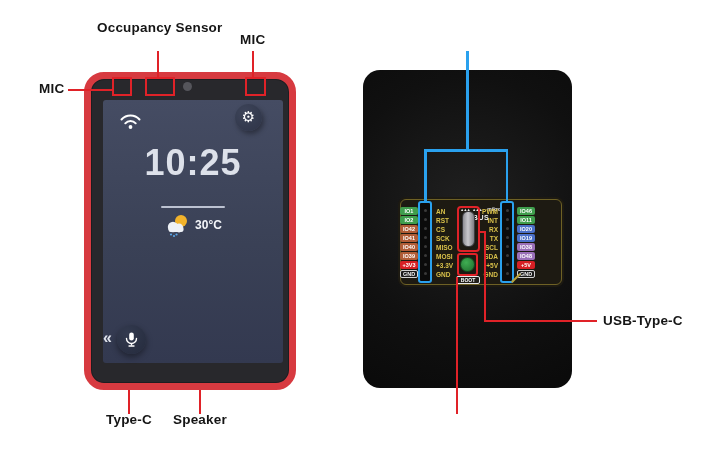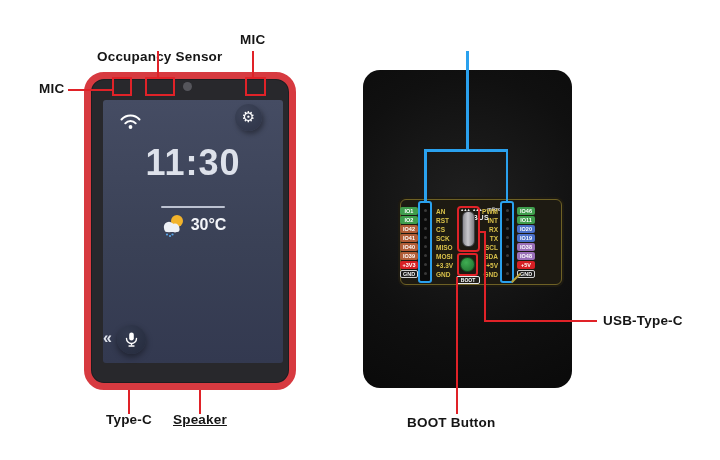--- a/index.html
+++ b/index.html
@@ -26,21 +26,21 @@
   #gear-btn{position:absolute;left:235px;top:104px;width:27px;height:27px;border-radius:50%;
     background:radial-gradient(circle at 35% 30%,#3d4459,#2e3447);box-shadow:2px 3px 5px rgba(0,0,0,.35);
     display:flex;align-items:center;justify-content:center;color:#fff;font-size:15px;line-height:1;
     font-family:"DejaVu Sans",sans-serif;}
   #clock{position:absolute;left:103px;top:142px;width:180px;text-align:center;
     font-size:36px;font-weight:700;color:#dde1ea;letter-spacing:1px;}
   #date{position:absolute;left:103px;top:188px;width:180px;text-align:center;
     font-size:10px;font-weight:700;color:#eceef4;}
   #divider{position:absolute;left:161px;top:206px;width:64px;height:2px;background:#bcc2d1;border-radius:1px;}
   #weather{position:absolute;left:103px;top:212px;width:180px;display:flex;align-items:center;justify-content:center;gap:5px;}
-  #temp{font-size:16px;font-weight:700;color:#f3f5f9;}
+  #temp{font-size:12px;font-weight:700;color:#f3f5f9;}
   #back-chevron{position:absolute;left:103px;top:329px;color:#e2e5ee;font-size:16px;font-weight:700;}
   #mic-btn{position:absolute;left:117px;top:325px;width:29px;height:29px;border-radius:50%;
     background:radial-gradient(circle at 35% 30%,#333a4f,#252b3d);box-shadow:0 3px 6px rgba(0,0,0,.4);
     display:flex;align-items:center;justify-content:center;}
 
   
   #device-back{position:absolute;left:363px;top:70px;width:209px;height:318px;border-radius:17px;
     background:radial-gradient(circle at 50% 42%,#202020 0%,#101010 60%,#0a0a0a 100%);}
   #board{position:absolute;left:398px;top:197px;width:166px;height:90px;background:#1d1a12;border-radius:8px;}
   #board-outline{position:absolute;left:2px;top:2px;right:2px;bottom:2px;border:1px solid #6e6125;border-radius:6px;}
@@ -83,21 +83,21 @@
   <div id="camera-dot"></div>
 
   <svg id="wifi" width="23" height="18" viewBox="0 0 23 18">
     <path d="M2.5 7.5 A 12 12 0 0 1 20.5 7.5" fill="none" stroke="#ffffff" stroke-width="2" stroke-linecap="round"></path>
     <path d="M6.3 11.3 A 7 7 0 0 1 16.7 11.3" fill="none" stroke="#ffffff" stroke-width="2" stroke-linecap="round"></path>
     <circle cx="11.5" cy="15" r="1.9" fill="#ffffff"></circle>
   </svg>
   <div id="gear-btn">
     <span>⚙</span>
   </div>
-  <div id="clock">11:30</div>
+  <div id="clock">10:25</div>
   <div id="divider"></div>
   <div id="weather">
     <svg width="26" height="26" viewBox="0 0 26 26">
       <circle cx="17" cy="9" r="6" fill="#f2b32b"></circle>
       <circle cx="9" cy="15" r="5.2" fill="#eef1f6"></circle>
       <circle cx="15" cy="16" r="4.4" fill="#eef1f6"></circle>
       <rect x="4.5" y="15" width="15" height="5" rx="2.5" fill="#eef1f6"></rect>
       <circle cx="7" cy="22.5" r="1.1" fill="#5aa7e8"></circle>
       <circle cx="10" cy="24" r="1.1" fill="#5aa7e8"></circle>
       <circle cx="12.5" cy="22.5" r="1.1" fill="#5aa7e8"></circle>
@@ -107,30 +107,30 @@
   <span id="back-chevron">«</span>
   <div id="mic-btn">
     <svg width="13" height="15" viewBox="0 0 13 15">
       <rect x="4.2" y="0.5" width="4.6" height="8" rx="2.3" fill="#ffffff"></rect>
       <path d="M1.5 6.5 A 5 5 0 0 0 11.5 6.5" fill="none" stroke="#ffffff" stroke-width="1.4" stroke-linecap="round"></path>
       <line x1="6.5" y1="11.5" x2="6.5" y2="13.5" stroke="#ffffff" stroke-width="1.4"></line>
       <line x1="4" y1="14" x2="9" y2="14" stroke="#ffffff" stroke-width="1.4" stroke-linecap="round"></line>
     </svg>
   </div>
 
-  <div class="lbl" style="left:97px;top:49px;">Occupancy Sensor</div>
+  <div class="lbl" style="left:97px;top:20px;">Occupancy Sensor</div>
   <div class="lbl" style="left:240px;top:32px;">MIC</div>
   <div class="lbl" style="left:39px;top:81px;">MIC</div>
   <div class="vline red" style="left:157px;top:51px;height:26px;"></div>
   <div class="vline red" style="left:252px;top:51px;height:26px;"></div>
   <div class="hline red" style="left:68px;top:89px;width:44px;"></div>
   <div class="vline red" style="left:128px;top:390px;height:24px;"></div>
   <div class="vline red" style="left:199px;top:390px;height:24px;"></div>
   <div class="lbl" style="left:106px;top:412px;">Type-C</div>
-  <div class="lbl" style="left:173px;top:412px;text-decoration:underline;">Speaker</div>
+  <div class="lbl" style="left:173px;top:412px;">Speaker</div>
 
   <div id="device-back"></div>
 
   <div id="board">
     <div id="board-outline"></div>
     <div id="mb-logo">
       <span class="trees">▴▴▴ ▴▴▴</span>
       <span class="mikro">mikro</span>
       <span class="bus">BUS</span>
     </div>
@@ -211,15 +211,14 @@
   <div class="hline b blue" style="left:424px;top:149px;width:84px;"></div>
   <div class="vline b blue" style="left:424px;top:149px;height:54px;"></div>
   <div class="vline b blue" style="left:505.5px;top:149px;height:54px;"></div>
 
   <div class="hline red" style="left:479px;top:231px;width:7px;"></div>
   <div class="vline red" style="left:484px;top:231px;height:91px;"></div>
   <div class="hline red" style="left:484px;top:320px;width:113px;"></div>
   <div class="lbl" style="left:603px;top:313px;">USB-Type-C</div>
 
   <div class="vline red" style="left:456px;top:277px;height:137px;"></div>
-  <div class="lbl" style="left:407px;top:415px;">BOOT Button</div>
 
 </div>
 
 </body></html>

